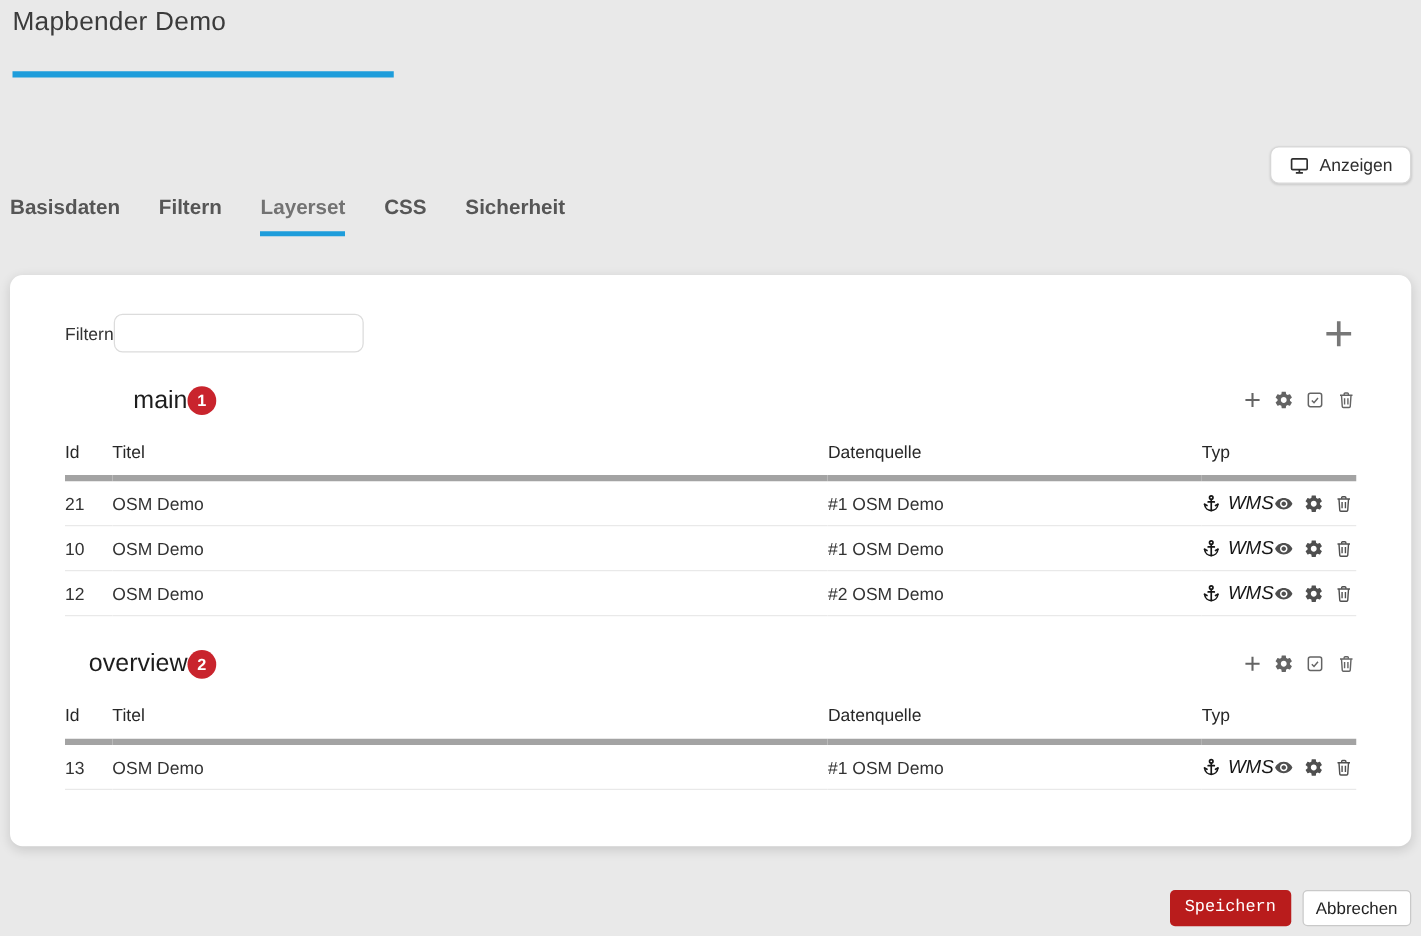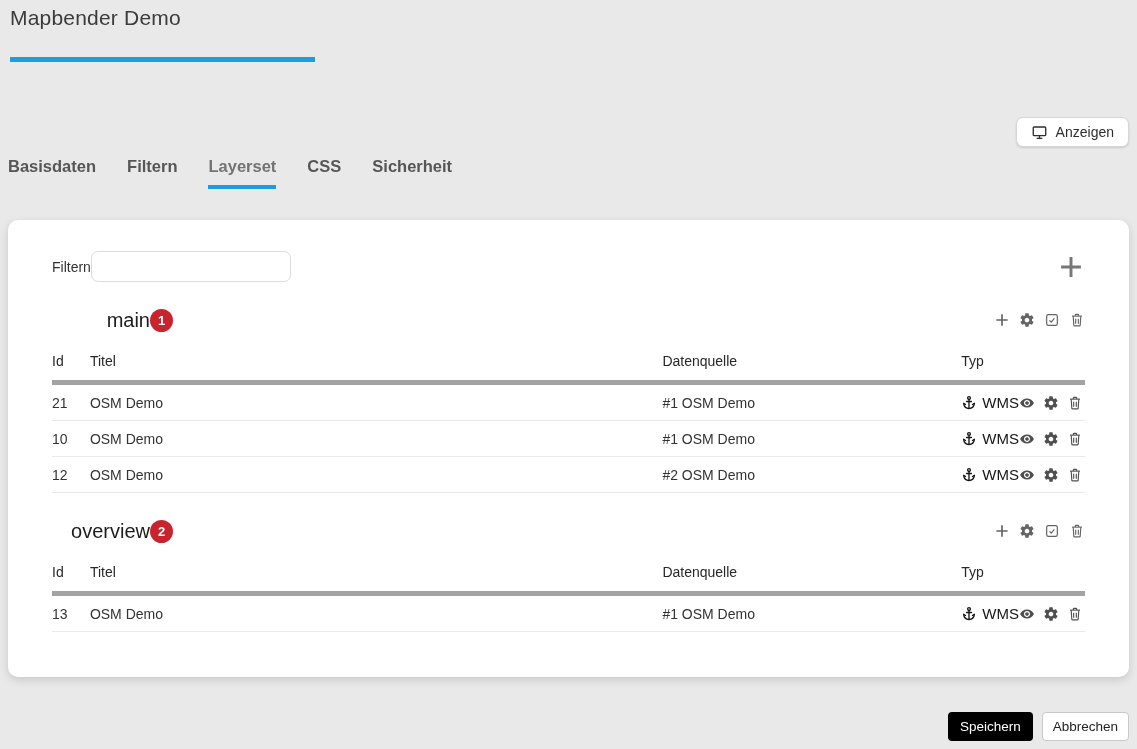--- a/index.html
+++ b/index.html
@@ -83,32 +83,32 @@
   col.c-id { width:38px; } col.c-titel { width:575px; }
   col.c-quelle { width:300px; } col.c-typ { width:auto; }
   th {
     text-align:left; font-size:14px; font-weight:400; color:#272727;
     padding:10px 0 11px 0; border-bottom:5px solid #a3a3a3;
   }
   td {
     font-size:14px; color:#333;
     padding:9px 0; border-bottom:1px solid #e9e9e9;
   }
-  .typ-cell { padding-right:2px; }
+  .typ-cell { padding-right:2px;font-style:italic; }
   .typ-wrap { display:flex; align-items:center; justify-content:space-between; }
   .typ-label { display:inline-flex; align-items:center; gap:5px; color:#161616; font-size:15px; }
   .typ-label .ico { width:16px; height:16px; color:#161616; }
   .row-actions { display:inline-flex; align-items:center; gap:8px; }
   .row-actions .ico { width:16px; height:16px; color:#4f4f4f; }
 
   
   .footer { position:absolute; right:8px; top:712px; display:flex; gap:9px; }
   .btn-save {
-    background:#000000; color:#fff; border:none; border-radius:4px;
-    font-family:Liberation Sans, sans-serif; font-size:13.5px; padding:7px 12px; cursor:pointer;
+    background:#b91c1c; color:#fff; border:none; border-radius:4px;
+    font-family:Liberation Mono, monospace; font-size:13.5px; padding:7px 12px; cursor:pointer;
   }
   .btn-cancel {
     background:#ffffff; color:#222; border:1px solid #c9c9c9; border-radius:4px;
     font-family:inherit; font-size:13.5px; padding:6px 10px; cursor:pointer;
   }
   .ico svg { width:100%; height:100%; display:block; }
 </style>
 </head>
 <body>
 

